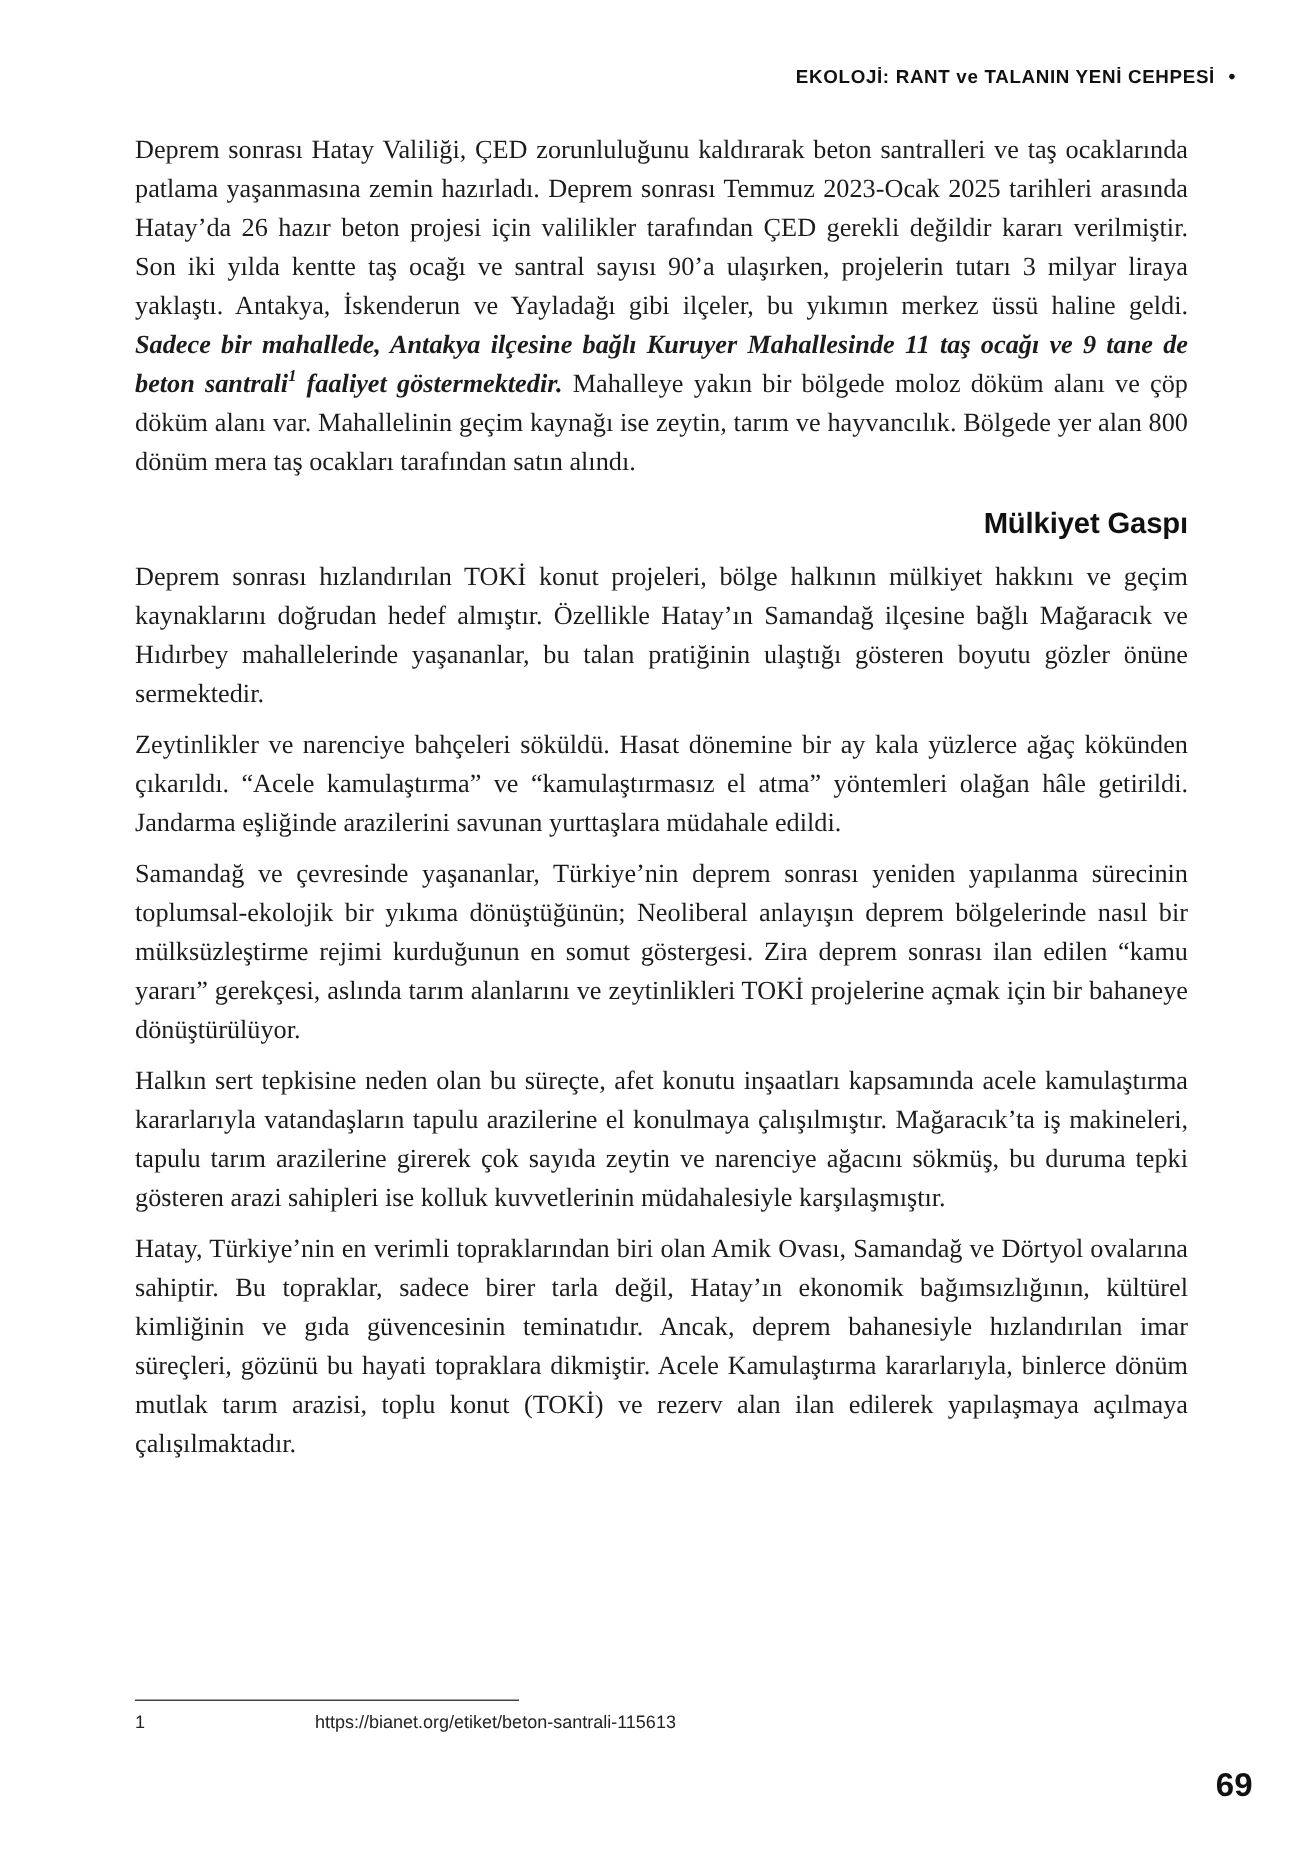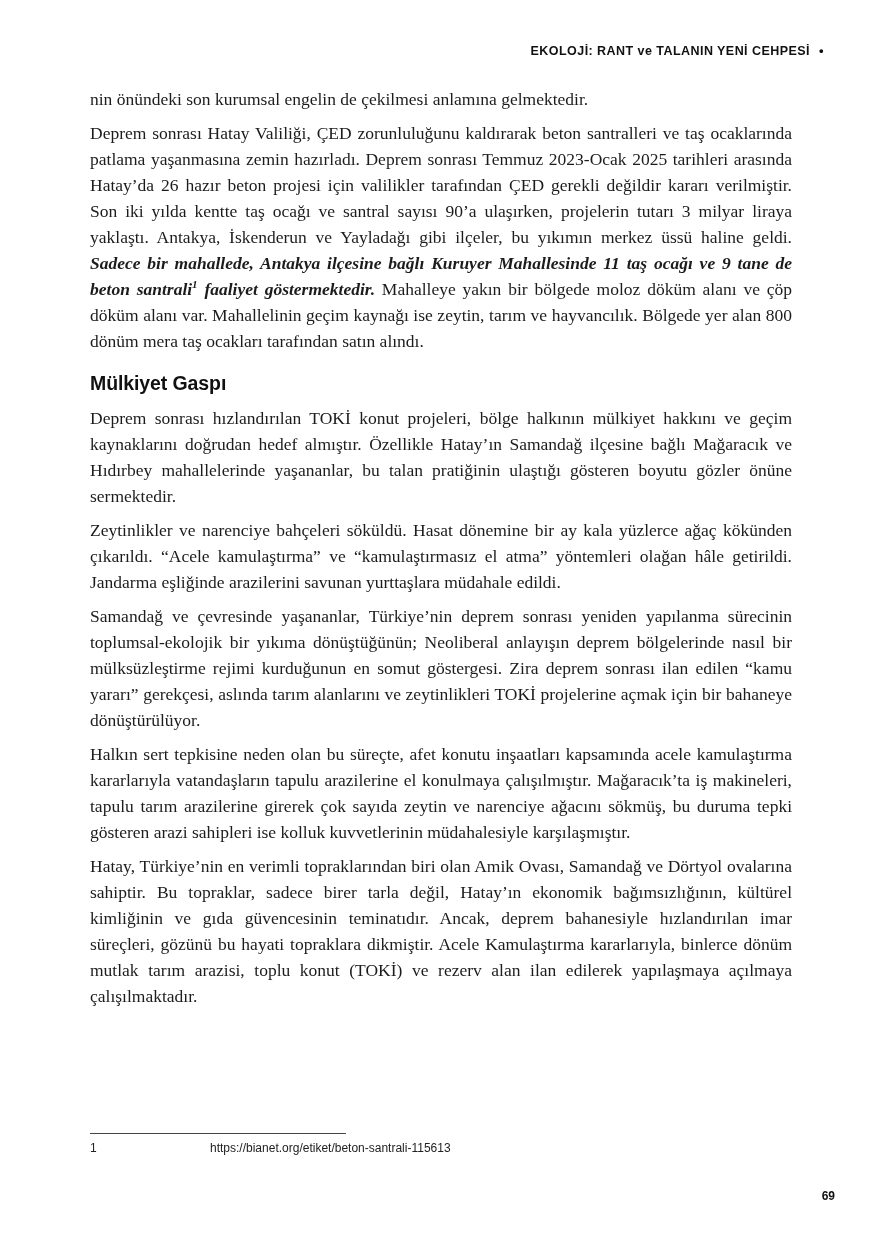--- a/index.html
+++ b/index.html
@@ -52,21 +52,21 @@
     line-height: 0;
     vertical-align: super;
   }
   h2.section-heading {
     font-family: "Liberation Sans", sans-serif;
     font-size: 19.5px;
     font-weight: bold;
     letter-spacing: -0.1px;
     color: #111111;
     margin: 16px 0 9px 0;
-    text-align: left;
+    text-align: right;
   }
   .footnote-block {
     position: absolute;
     left: 90px;
     top: 1133px;
     width: 702px;
     font-family: "Liberation Sans", sans-serif;
     font-size: 12px;
     color: #222222;
   }
@@ -82,37 +82,36 @@
     width: 76px;
     flex: 0 0 76px;
   }
   .footnote-url { color: #222222; padding-left: 44px; }
   .page-number {
     position: absolute;
     right: 42px;
     bottom: 38px;
     font-family: "Liberation Sans", sans-serif;
     font-weight: bold;
-    font-size: 12px;
+    font-size: 22px;
     color: #111111;
     margin-top: 44px;
   }
 </style>
 </head>
 <body>
 
 <div class="page">
 
   <div class="running-header">
     <span>EKOLOJİ: RANT ve TALANIN YENİ CEHPESİ</span>
     <span class="header-bullet">•</span>
   </div>
 
   <div class="body-copy">
-    <p>nin önündeki son kurumsal engelin de çekilmesi anlamına gelmektedir.</p>
 
     <p><span>Deprem sonrası Hatay Valiliği, ÇED zorunluluğunu kaldırarak beton santralleri ve taş ocaklarında patlama yaşanmasına zemin hazırladı. Deprem sonrası Temmuz 2023-Ocak 2025 tarihleri arasında Hatay’da 26 hazır beton projesi için valilikler tarafından ÇED gerekli değildir kararı verilmiştir. Son iki yılda kentte taş ocağı ve santral sayısı 90’a ulaşırken, projelerin tutarı 3 milyar liraya yaklaştı. Antakya, İskenderun ve Yayladağı gibi ilçeler, bu yıkımın merkez üssü haline geldi. </span><span class="bold-italic">Sadece bir mahallede, Antakya ilçesine bağlı Kuruyer Mahallesinde 11 taş ocağı ve 9 tane de beton santrali</span><sup class="fn-ref bold-italic">1</sup><span class="bold-italic"> faaliyet göstermektedir.</span><span> Mahalleye yakın bir bölgede moloz döküm alanı ve çöp döküm alanı var. Mahallelinin geçim kaynağı ise zeytin, tarım ve hayvancılık. Bölgede yer alan 800 dönüm mera taş ocakları tarafından satın alındı.</span></p>
 
     <h2 class="section-heading">Mülkiyet Gaspı</h2>
 
     <p>Deprem sonrası hızlandırılan TOKİ konut projeleri, bölge halkının mülkiyet hakkını ve geçim kaynaklarını doğrudan hedef almıştır. Özellikle Hatay’ın Samandağ ilçesine bağlı Mağaracık ve Hıdırbey mahallelerinde yaşananlar, bu talan pratiğinin ulaştığı gösteren boyutu gözler önüne sermektedir.</p>
     <p>Zeytinlikler ve narenciye bahçeleri söküldü. Hasat dönemine bir ay kala yüzlerce ağaç kökünden çıkarıldı. “Acele kamulaştırma” ve “kamulaştırmasız el atma” yöntemleri olağan hâle getirildi. Jandarma eşliğinde arazilerini savunan yurttaşlara müdahale edildi.</p>
     <p>Samandağ ve çevresinde yaşananlar, Türkiye’nin deprem sonrası yeniden yapılanma sürecinin toplumsal-ekolojik bir yıkıma dönüştüğünün; Neoliberal anlayışın deprem bölgelerinde nasıl bir mülksüzleştirme rejimi kurduğunun en somut göstergesi. Zira deprem sonrası ilan edilen “kamu yararı” gerekçesi, aslında tarım alanlarını ve zeytinlikleri TOKİ projelerine açmak için bir bahaneye dönüştürülüyor.</p>
     <p>Halkın sert tepkisine neden olan bu süreçte, afet konutu inşaatları kapsamında acele kamulaştırma kararlarıyla vatandaşların tapulu arazilerine el konulmaya çalışılmıştır. Mağaracık’ta iş makineleri, tapulu tarım arazilerine girerek çok sayıda zeytin ve narenciye ağacını sökmüş, bu duruma tepki gösteren arazi sahipleri ise kolluk kuvvetlerinin müdahalesiyle karşılaşmıştır.</p>
     <p>Hatay, Türkiye’nin en verimli topraklarından biri olan Amik Ovası, Samandağ ve Dörtyol ovalarına sahiptir. Bu topraklar, sadece birer tarla değil, Hatay’ın ekonomik bağımsızlığının, kültürel kimliğinin ve gıda güvencesinin teminatıdır. Ancak, deprem bahanesiyle hızlandırılan imar süreçleri, gözünü bu hayati topraklara dikmiştir. Acele Kamulaştırma kararlarıyla, binlerce dönüm mutlak tarım arazisi, toplu konut (TOKİ) ve rezerv alan ilan edilerek yapılaşmaya açılmaya çalışılmaktadır.</p>

